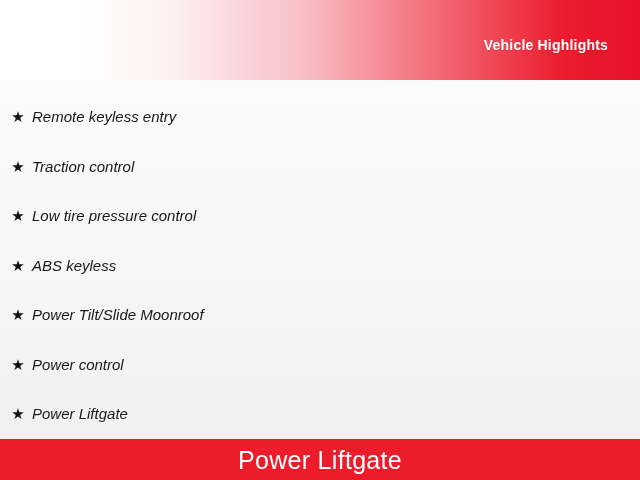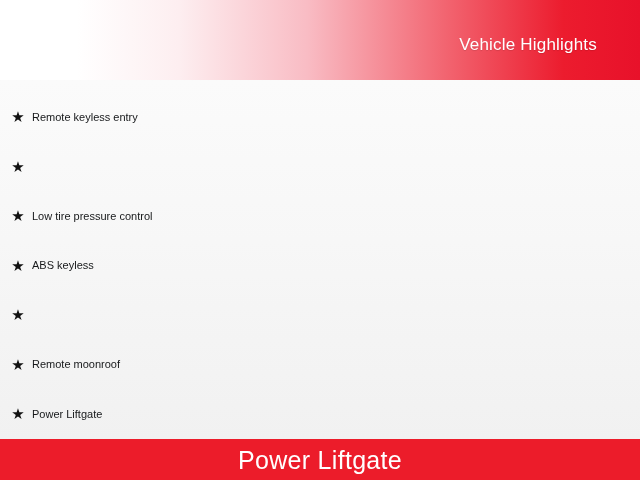--- a/index.html
+++ b/index.html
@@ -26,24 +26,24 @@
     position: relative;
     height: 80px;
     flex: 0 0 80px;
     background: linear-gradient(to right, #ffffff 0%, #ffffff 12%, #fdeef0 28%, #f9bcc4 48%, #f2636f 70%, #ec1c2e 88%, #e8112a 100%);
     display: flex;
     align-items: center;
     justify-content: flex-end;
   }
   .header-title {
     color: #ffffff;
-    font-size: 17px;
-    font-weight: normal;
+    font-size: 14px;
+    font-weight: bold;
     letter-spacing: 0.2px;
-    padding-right: 43px;
+    padding-right: 32px;
     padding-top: 10px;
     text-shadow: 0 1px 1px rgba(0,0,0,0.12);
   }
   .content {
     flex: 1 1 auto;
     background: linear-gradient(to bottom, #fbfbfb 0%, #f7f7f7 45%, #f1f1f1 100%);
     padding: 12px 0 0 0;
     box-sizing: border-box;
   }
   .feature-list {
@@ -60,24 +60,25 @@
   }
   .bullet {
     width: 20px;
     flex: 0 0 20px;
     text-align: center;
     color: #111111;
     font-size: 15px;
     line-height: 1;
   }
   .feature-label {
-    font-size: 11px;
+    font-size: 15px;
     color: #16181a;
     padding-left: 4px;
     white-space: nowrap;
+    font-style: italic;
   }
   .footer {
     flex: 0 0 44px;
     height: 44px;
     background: #ec1c2a;
     display: flex;
     align-items: center;
     justify-content: center;
   }
   .footer-title {
@@ -96,35 +97,37 @@
   </div>
 
   <div class="content">
     <ul class="feature-list">
       <li class="feature-item">
         <span class="bullet">★</span>
         <span class="feature-label">Remote keyless entry</span>
       </li>
       <li class="feature-item">
         <span class="bullet">★</span>
+        <span class="feature-label">Traction control</span>
       </li>
       <li class="feature-item">
         <span class="bullet">★</span>
         <span class="feature-label">Low tire pressure control</span>
       </li>
       <li class="feature-item">
         <span class="bullet">★</span>
         <span class="feature-label">ABS keyless</span>
       </li>
       <li class="feature-item">
         <span class="bullet">★</span>
+        <span class="feature-label">Power Tilt/Slide Moonroof</span>
       </li>
       <li class="feature-item">
         <span class="bullet">★</span>
-        <span class="feature-label">Remote moonroof</span>
+        <span class="feature-label">Power control</span>
       </li>
       <li class="feature-item">
         <span class="bullet">★</span>
         <span class="feature-label">Power Liftgate</span>
       </li>
     </ul>
   </div>
 
   <div class="footer">
     <div class="footer-title">Power Liftgate</div>

